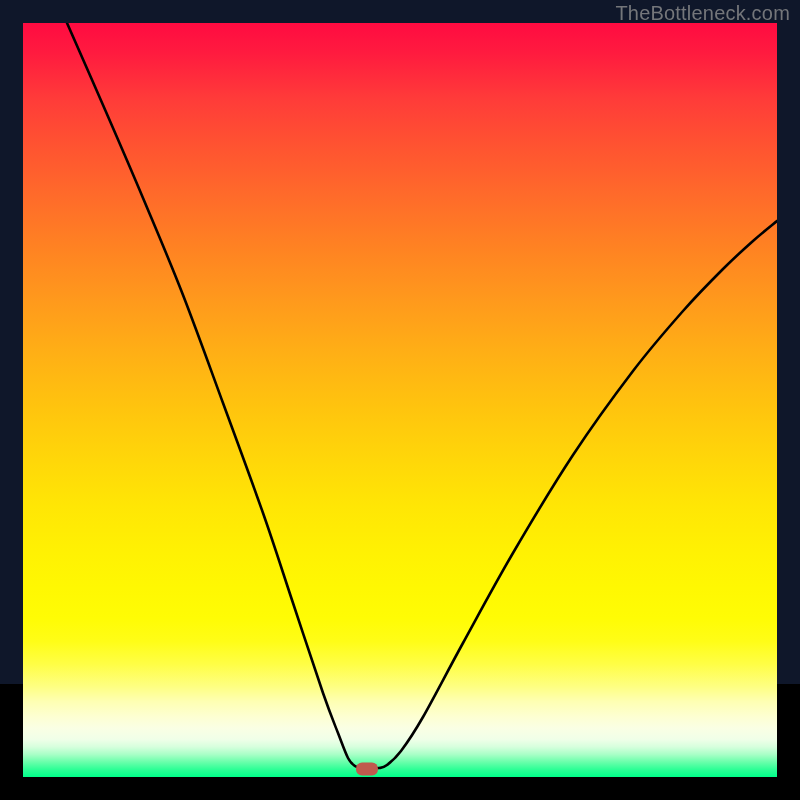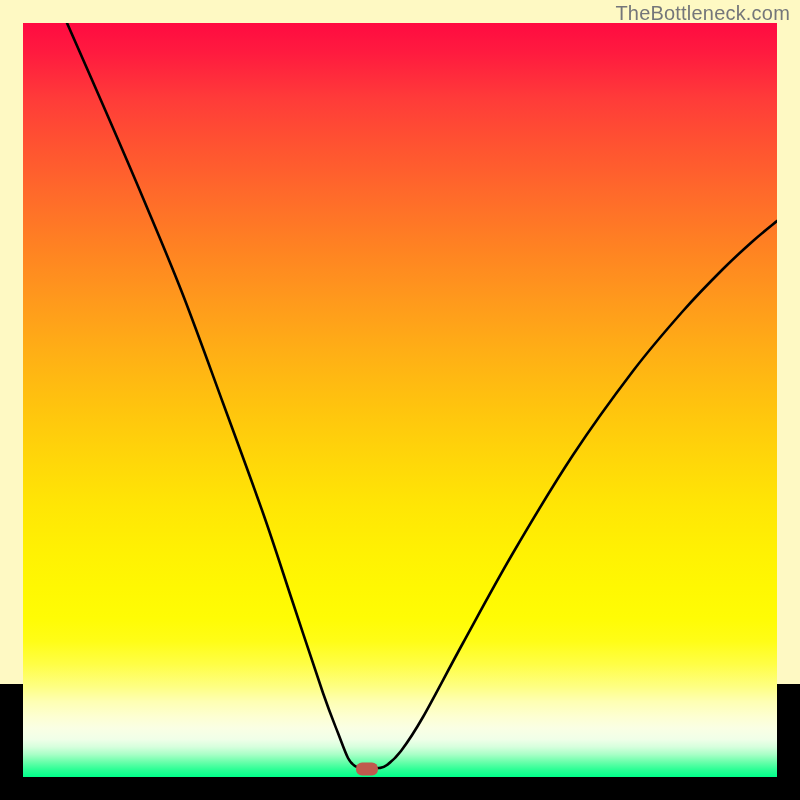--- a/index.html
+++ b/index.html
@@ -10,21 +10,21 @@
     background: #000000;
     overflow: hidden;
     font-family: Arial, Helvetica, sans-serif;
   }
   .frame {
     position: absolute;
     top: 0;
     left: 0;
     width: 800px;
     height: 684px;
-    background: #fef9c3;
+    background: #0f172a;
   }
   .plot-area {
     position: absolute;
     top: 23px;
     left: 23px;
     width: 754px;
     height: 754px;
     overflow: hidden;
   }
   .gradient-bg {

